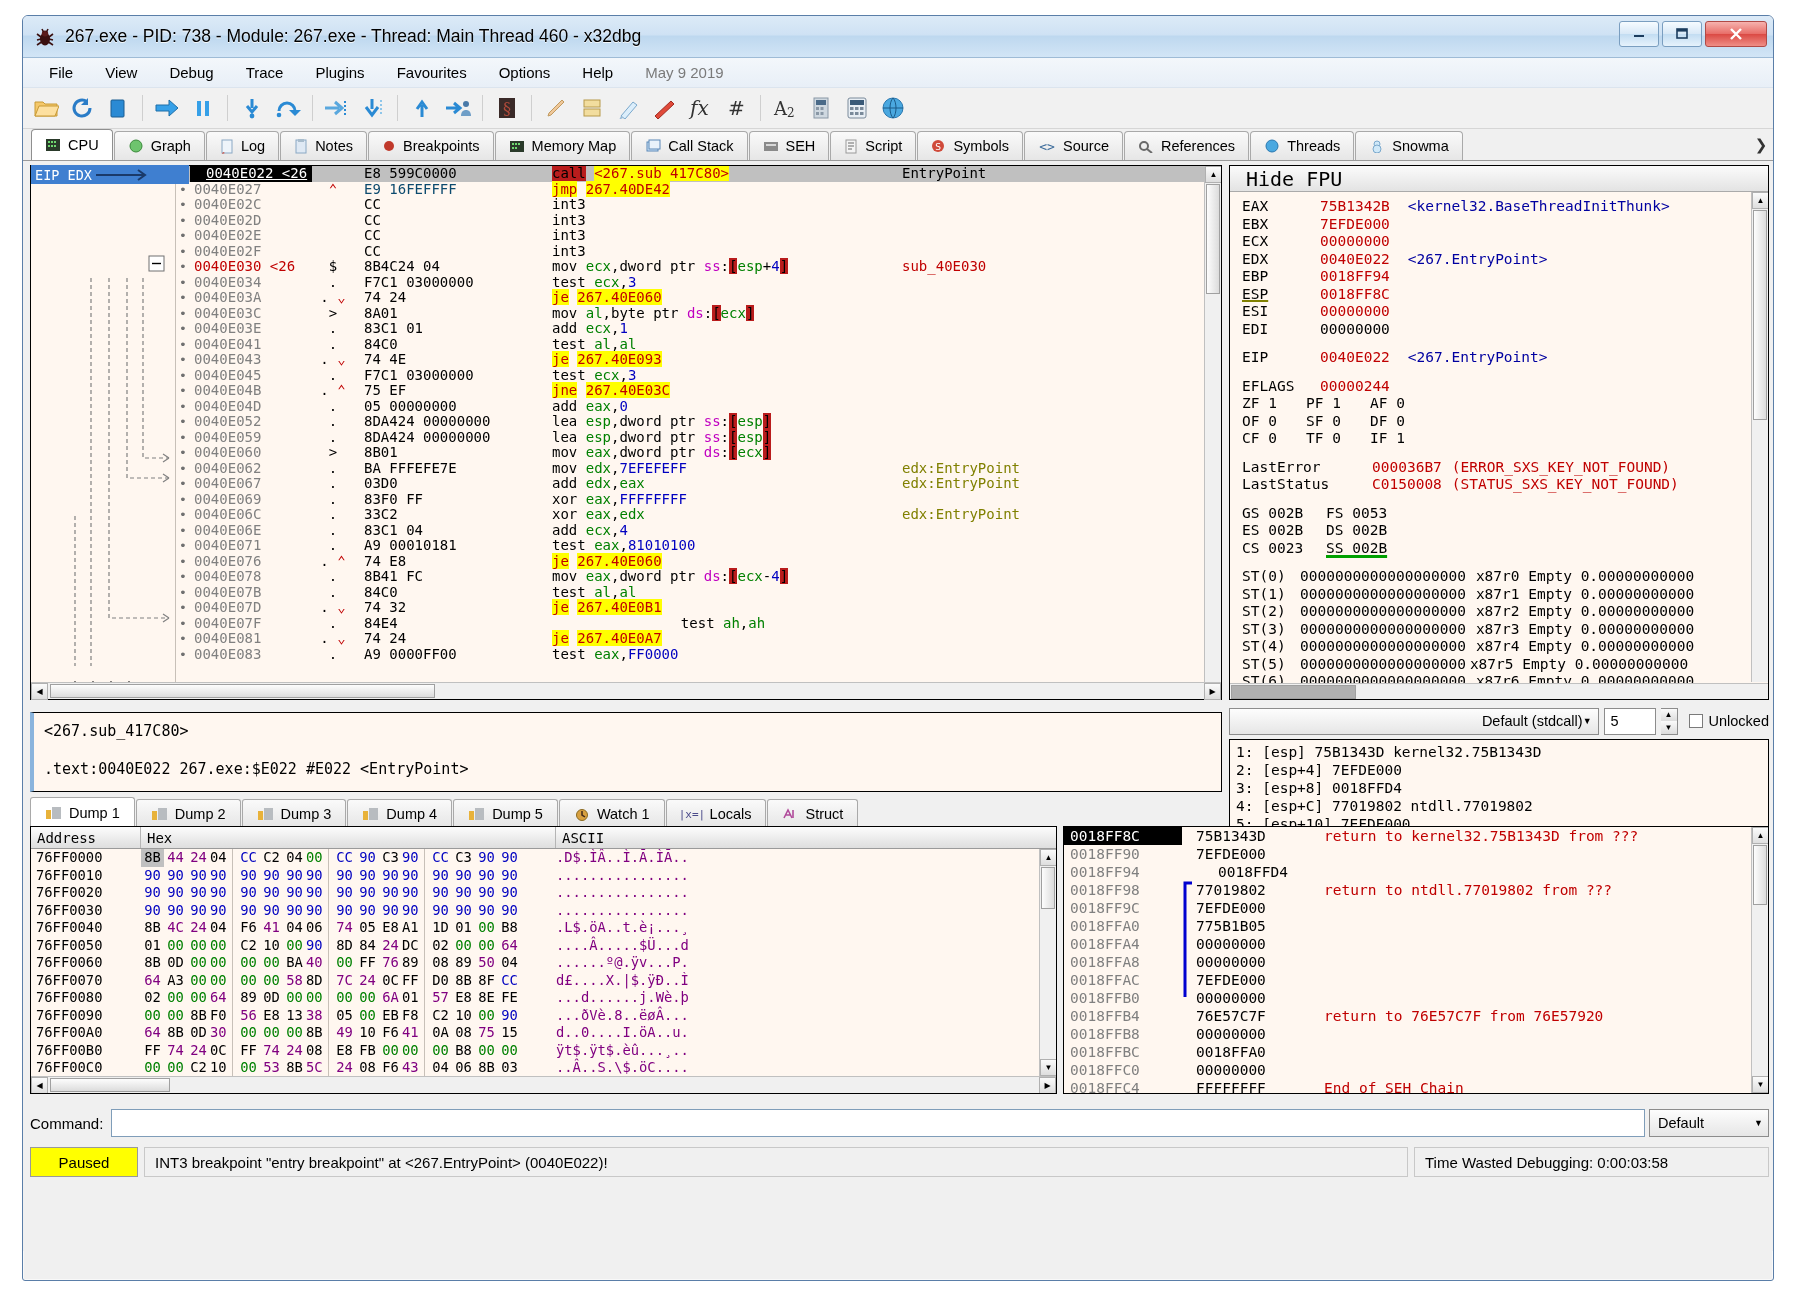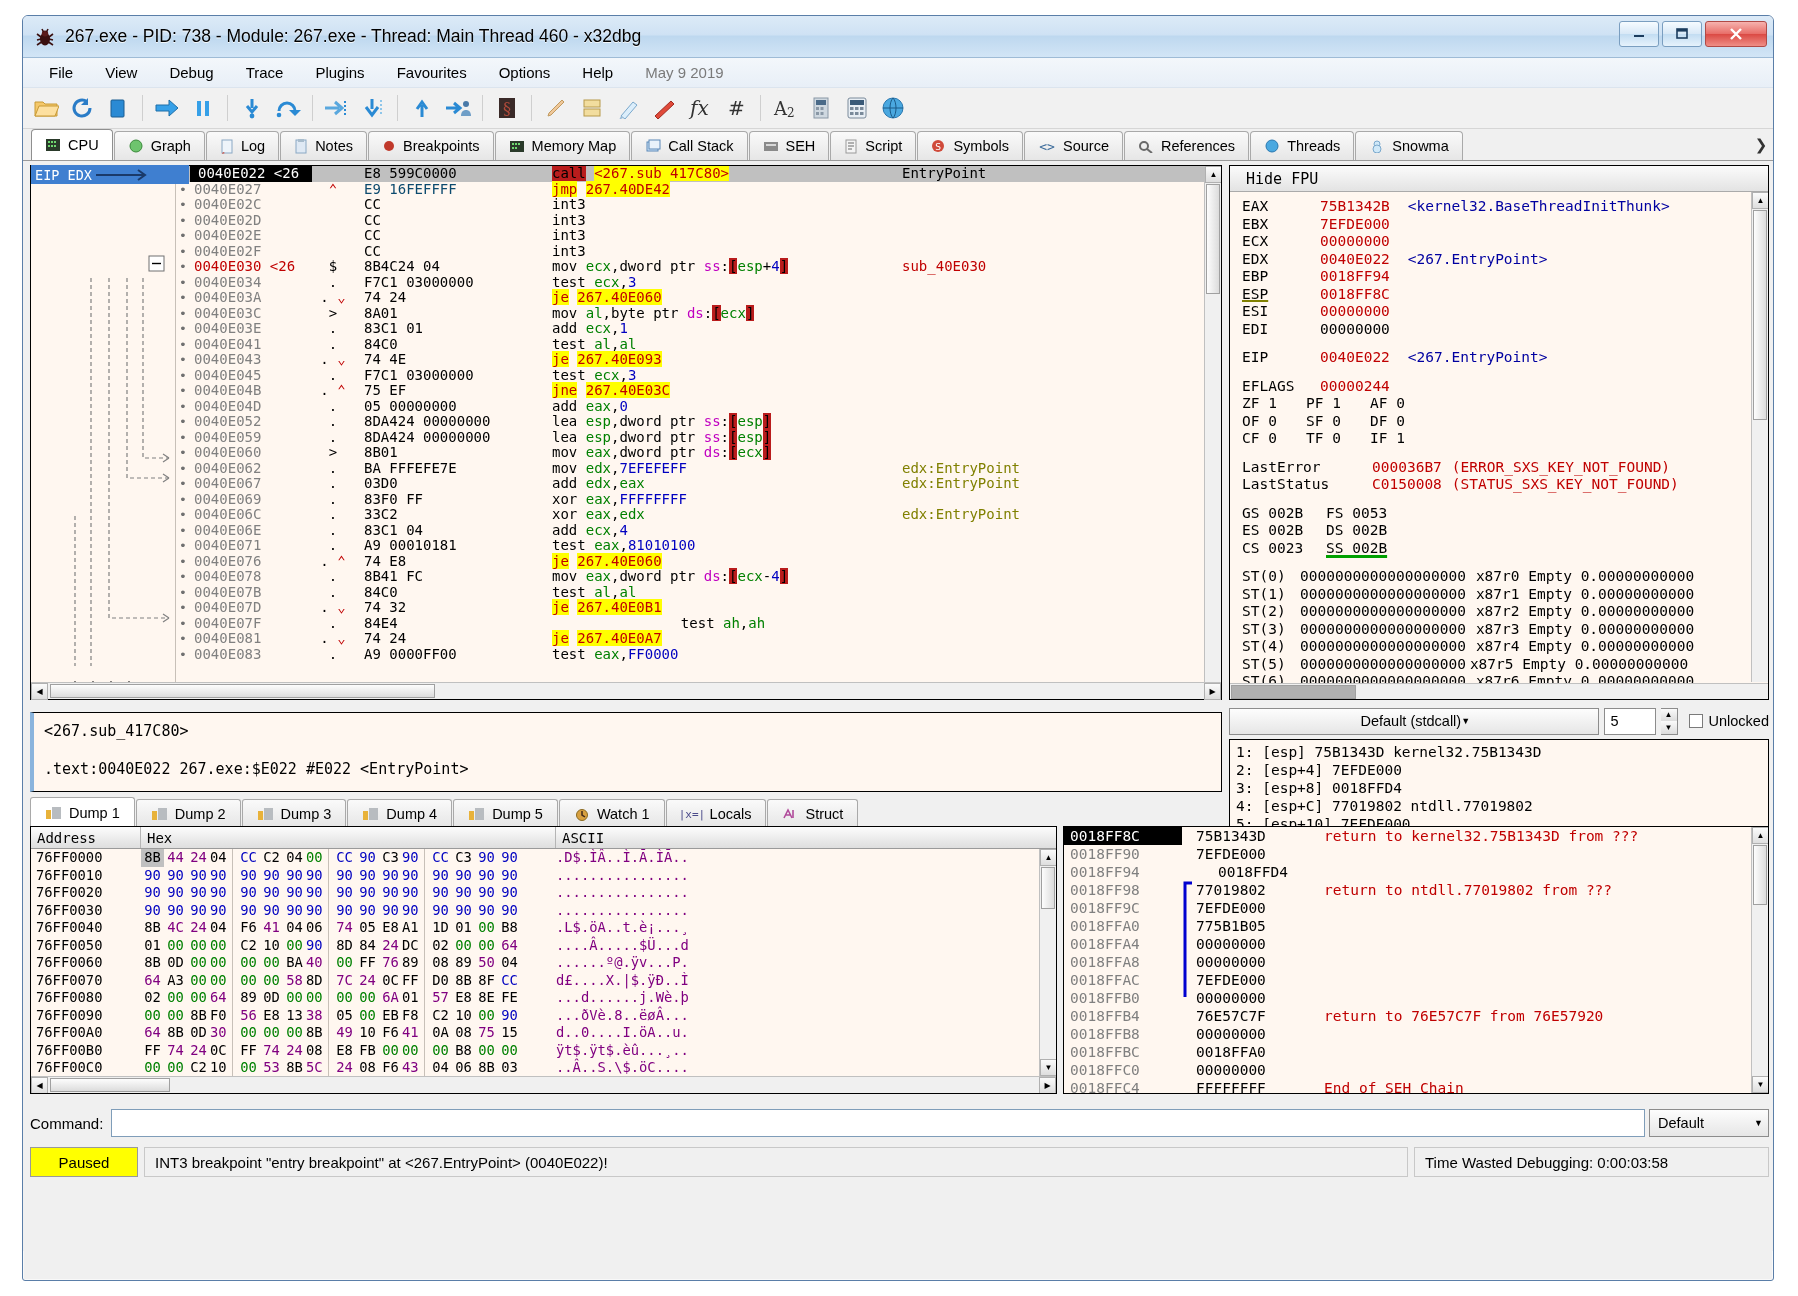--- a/index.html
+++ b/index.html
@@ -120,35 +120,35 @@
   .c-black { color: #000; }
   .selrow { background: #c0c0c0; }
   
   .reg-wrap {
     position: absolute; left: 1206px; top: 4px; width: 540px; height: 535px;
     background: #fff7f0; border: 1px solid #000; display:flex; flex-direction:column;
   }
   .hidefpu {
     height: 26px; background: linear-gradient(to bottom,#fbfbfb,#e3e3e3);
     border-bottom:1px solid #aaa; display:flex; align-items:center; padding-left:16px;
-    font-family:"DejaVu Sans Mono",monospace; font-size: 15px;
+    font-family:"DejaVu Sans Mono",monospace; font-size: 20px;
   }
   .reg-body { flex:1; padding: 6px 0 0 12px; overflow: hidden; position: relative; }
   .rline { font-family:"DejaVu Sans Mono",monospace; font-size: 14.5px; height: 17.5px; line-height:17.5px; white-space:nowrap;}
   .rname { display:inline-block; width: 78px; }
   .rname.esp { text-decoration: underline; text-decoration-color:#808000; text-decoration-thickness:2px;}
   .rval { color:#c00000; }
   .rval.black { color:#000; }
   .rcomment { color:#0000a0; margin-left: 18px; }
   .gap { height: 11px; }
   
   .conv-row { position:absolute; left:1206px; top:545px; width:540px; height:30px; display:flex; align-items:center; gap:5px;}
   .combo {
     flex: 1 1 auto; height:27px; background:linear-gradient(to bottom,#fdfdfd,#e6e6e6);
-    border:1px solid #8c8c8c; display:flex; align-items:center; justify-content:center;
+    border:1px solid #8c8c8c; display:flex; align-items:center; justify-content:flex-end;
     padding: 0 6px 0 9px; font-size:14.5px;
   }
   .spin {
     width: 52px; height:27px; background:#fff; border:1px solid #8c8c8c;
     display:flex; align-items:center; padding-left:6px; font-size:14.5px;
   }
   .spin-btns { width: 17px; height:27px; display:flex; flex-direction:column; border:1px solid #8c8c8c; border-left:none;}
   .spin-btns div { flex:1; background:linear-gradient(to bottom,#fafafa,#dcdcdc); display:flex;align-items:center;justify-content:center;font-size:8px;}
   .unlocked { display:flex; align-items:center; gap:6px; font-size:14.5px; padding-left:6px;}
   .chk { width:14px;height:14px;border:1px solid #7a7a7a; background:#fff; display:inline-block;}
@@ -557,21 +557,21 @@
               <path d="M62 0 L62 12 M59 9 L62 13 L65 9"></path>
               <path d="M80 0 L80 12 M77 9 L80 13 L83 9"></path>
               <path d="M98 0 L98 12 M95 9 L98 13 L101 9"></path>
             </g>
           </svg>
         </div>
         <div style="flex:1; overflow:hidden; position:relative;">
           <div id="disasm-list">
               <div class="drow selrow" style="display: flex;">
                 <span style="width: 14px; flex: 0 0 14px; text-align: center; color: rgb(112, 112, 112); font-size: 13px;">•</span>
-                <span class="addr sel" style="width: 122px; flex: 0 0 122px; padding-left: 8px;">0040E022 &lt;26</span>
+                <span class="addr sel" style="width: 122px; flex: 0 0 122px; padding-left: 16px; text-decoration: underline;">0040E022 &lt;26</span>
                 <span style="width: 42px; flex: 0 0 42px; text-align: center; color: rgb(0, 0, 0);"></span>
                 <span style="width: 190px; flex: 0 0 190px; padding-left: 10px; color: rgb(0, 0, 0);">E8 599C0000</span>
                 <span style="width: 350px; flex: 0 0 350px; padding-left: 8px;"><span class="hl-cyan c-black">call</span> <span class="hl-yellow c-red">&lt;267.sub_417C80&gt;</span></span>
                 <span style="flex: 1 1 0%; padding-left: 8px; color: #000000;">EntryPoint</span>
               </div>
               <div class="drow" style="display: flex;">
                 <span style="width: 14px; flex: 0 0 14px; text-align: center; color: rgb(112, 112, 112); font-size: 13px;">•</span>
                 <span class="addr" style="width: 122px; flex: 0 0 122px; padding-left: 4px;">0040E027</span>
                 <span style="width: 42px; flex: 0 0 42px; text-align: center; color: rgb(0, 0, 0);"><span class="c-red">⌃</span></span>
                 <span style="width: 190px; flex: 0 0 190px; padding-left: 10px; color: #0c4a6e;">E9 16FEFFFF</span>

